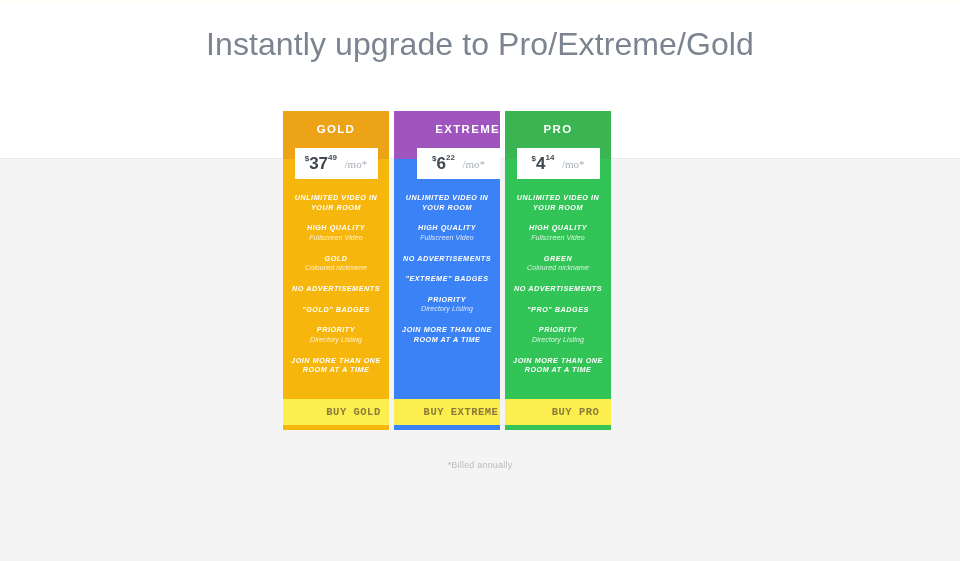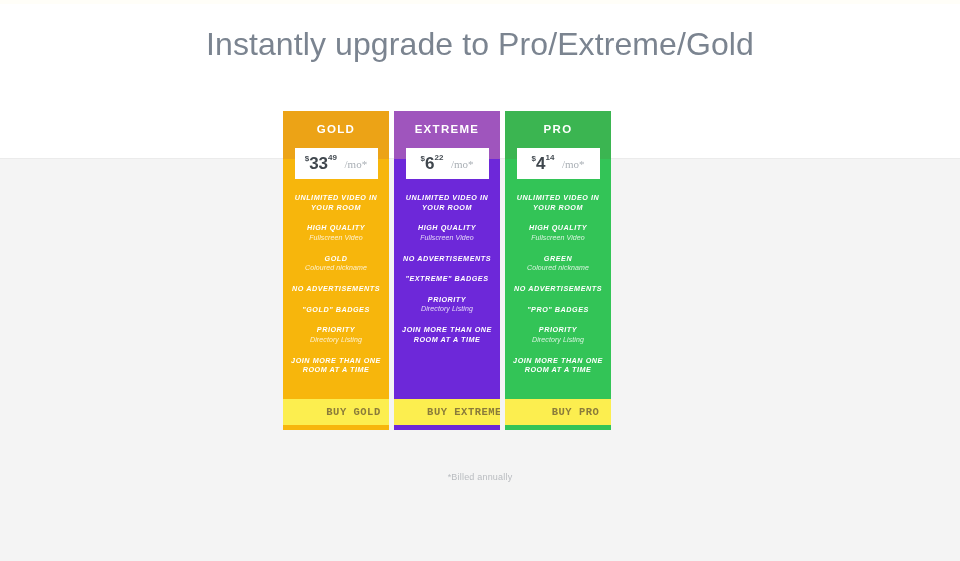--- a/index.html
+++ b/index.html
@@ -71,21 +71,21 @@
   }
   .card .card-top-band {
     position: absolute;
     top: 0; left: 0;
     width: 100%;
     height: 48px;
   }
 
   .card.gold      { background: #f7b60c; }
   .card.gold .card-top-band    { background: #eca316; }
-  .card.extreme   { background: #6d28d9; }
+  .card.extreme   { background: #3b82f6; align-items: flex-end; }
   .card.extreme .card-top-band { background: #9f55bd; }
   .card.pro       { background: #33c457; }
   .card.pro .card-top-band     { background: #3bb551; }
 
   .card-name {
     position: relative;
     z-index: 2;
     margin-top: 12px;
     font-size: 11.5px;
     font-weight: bold;
@@ -182,21 +182,21 @@
     color: #8a7b3a;
     display: flex;
     align-items: center;
     justify-content: center;
     padding-left: 35px;
   }
 
   
   .footnote {
     position: absolute;
-    top: 472px; left: 0;
+    top: 460px; left: 0;
     width: 960px;
     text-align: center;
     font-size: 9px;
     color: #b9bcc0;
     letter-spacing: 0.2px;
   }
 </style>
 </head>
 <body>
 
@@ -207,21 +207,21 @@
 <h1 class="page-title">Instantly upgrade to Pro/Extreme/Gold</h1>
 
 <div class="cards">
 
   <div class="card gold">
     <div class="card-top-band"></div>
     <div class="card-name">GOLD</div>
 
     <div class="price-plate">
       <span class="price-cur">$</span>
-        <span class="price-main">33</span>
+        <span class="price-main">37</span>
         <span class="price-cents">49</span>
       <span class="price-per">/mo*</span>
     </div>
 
     <div class="features">
       <div class="feature">
         <span class="feature-title">UNLIMITED VIDEO IN YOUR ROOM</span>
         <span class="feature-sub"></span>
       </div>
       <div class="feature">

